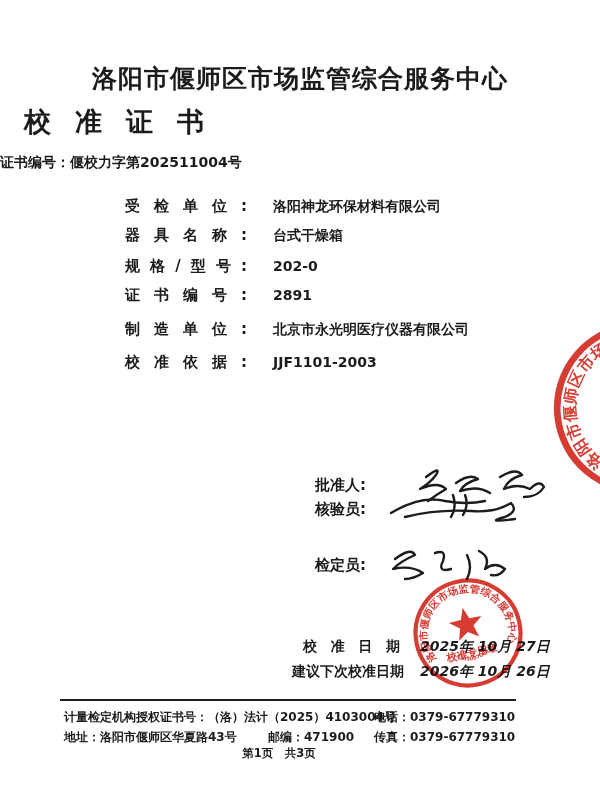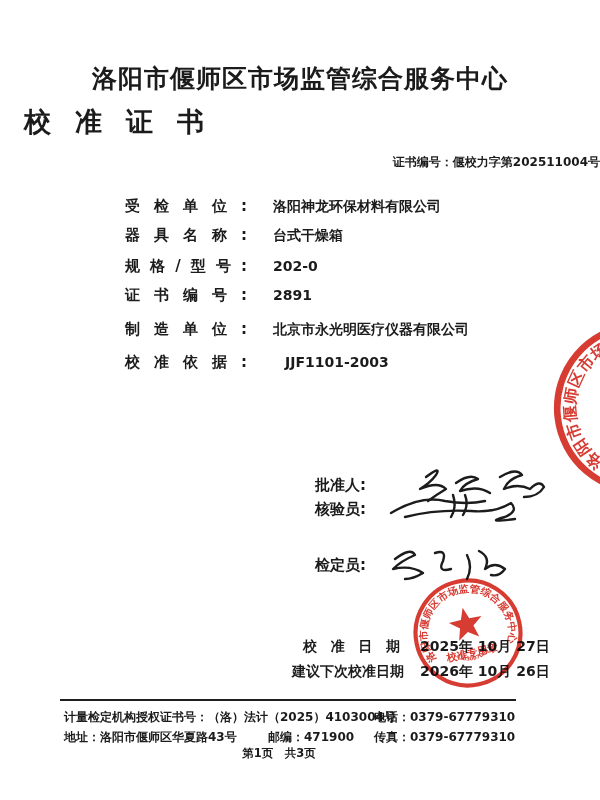--- a/index.html
+++ b/index.html
@@ -5,34 +5,34 @@
   html,body{margin:0;padding:0;}
   body{
     width:600px;height:800px;position:relative;overflow:hidden;
     background:#ffffff;color:#1b1b1b;
     font-family:"DejaVu Sans","Liberation Sans",sans-serif;
     font-weight:700;
   }
   .abs{position:absolute;}
   .org-name{top:62px;left:0;width:600px;text-align:center;font-size:25px;letter-spacing:1px;}
   .doc-title{top:104px;left:0;width:600px;font-size:27px;letter-spacing:24px;text-indent:24px;}
-  .cert-no{top:154px;left:0;width:600px;text-align:right;font-size:12px;}
+  .cert-no{top:154px;left:0;width:600px;text-align:left;font-size:14px;}
   .fields{top:196px;left:125px;width:380px;}
   .field-row{display:flex;align-items:baseline;line-height:20px;}
-  .m9{margin-top:9px;} .m11{margin-top:11px;} .m14{margin-top:14px;} .m13{margin-top:13px;gap:12px;}
+  .m9{margin-top:9px;} .m11{margin-top:11px;} .m14{margin-top:14px;} .m13{margin-top:13px;}
   .field-label{display:inline-block;width:122px;font-size:15px;text-align:justify;text-align-last:justify;}
   .field-value{margin-left:26px;font-size:14px;white-space:nowrap;}
   .sig-row{position:absolute;display:flex;align-items:center;height:42px;}
   .sig-label{font-size:15px;width:70px;}
   .sig-ink{margin-left:2px;}
   .sig-ink path{stroke:#1c1c1c;stroke-width:2.4;fill:none;stroke-linecap:round;stroke-linejoin:round;}
   .date-row{position:absolute;display:flex;align-items:flex-end;line-height:18px;}
   .date-label{font-size:14px;white-space:nowrap;}
   .date-label.spread{display:inline-block;width:97px;text-align:justify;text-align-last:justify;}
-  .date-value{font-size:14px;white-space:nowrap;}
+  .date-value{font-size:14px;white-space:nowrap;font-style:italic;}
   .sep-line{left:60px;top:699px;width:456px;height:2px;background:#1f1f1f;}
   .footer{font-size:12px;white-space:nowrap;}
   .page-info{left:64px;top:746px;width:430px;text-align:center;font-size:11.5px;}
   .seal{pointer-events:none;mix-blend-mode:multiply;opacity:.9;}
   .seal svg{display:block;width:100%;height:100%;}
   .seal-bottom{left:411px;top:576px;width:114px;height:114px;transform:rotate(-12deg);}
   .seal-right{left:550px;top:318px;width:180px;height:180px;transform:rotate(-28deg);}
 </style>
 </head>
 <body>

